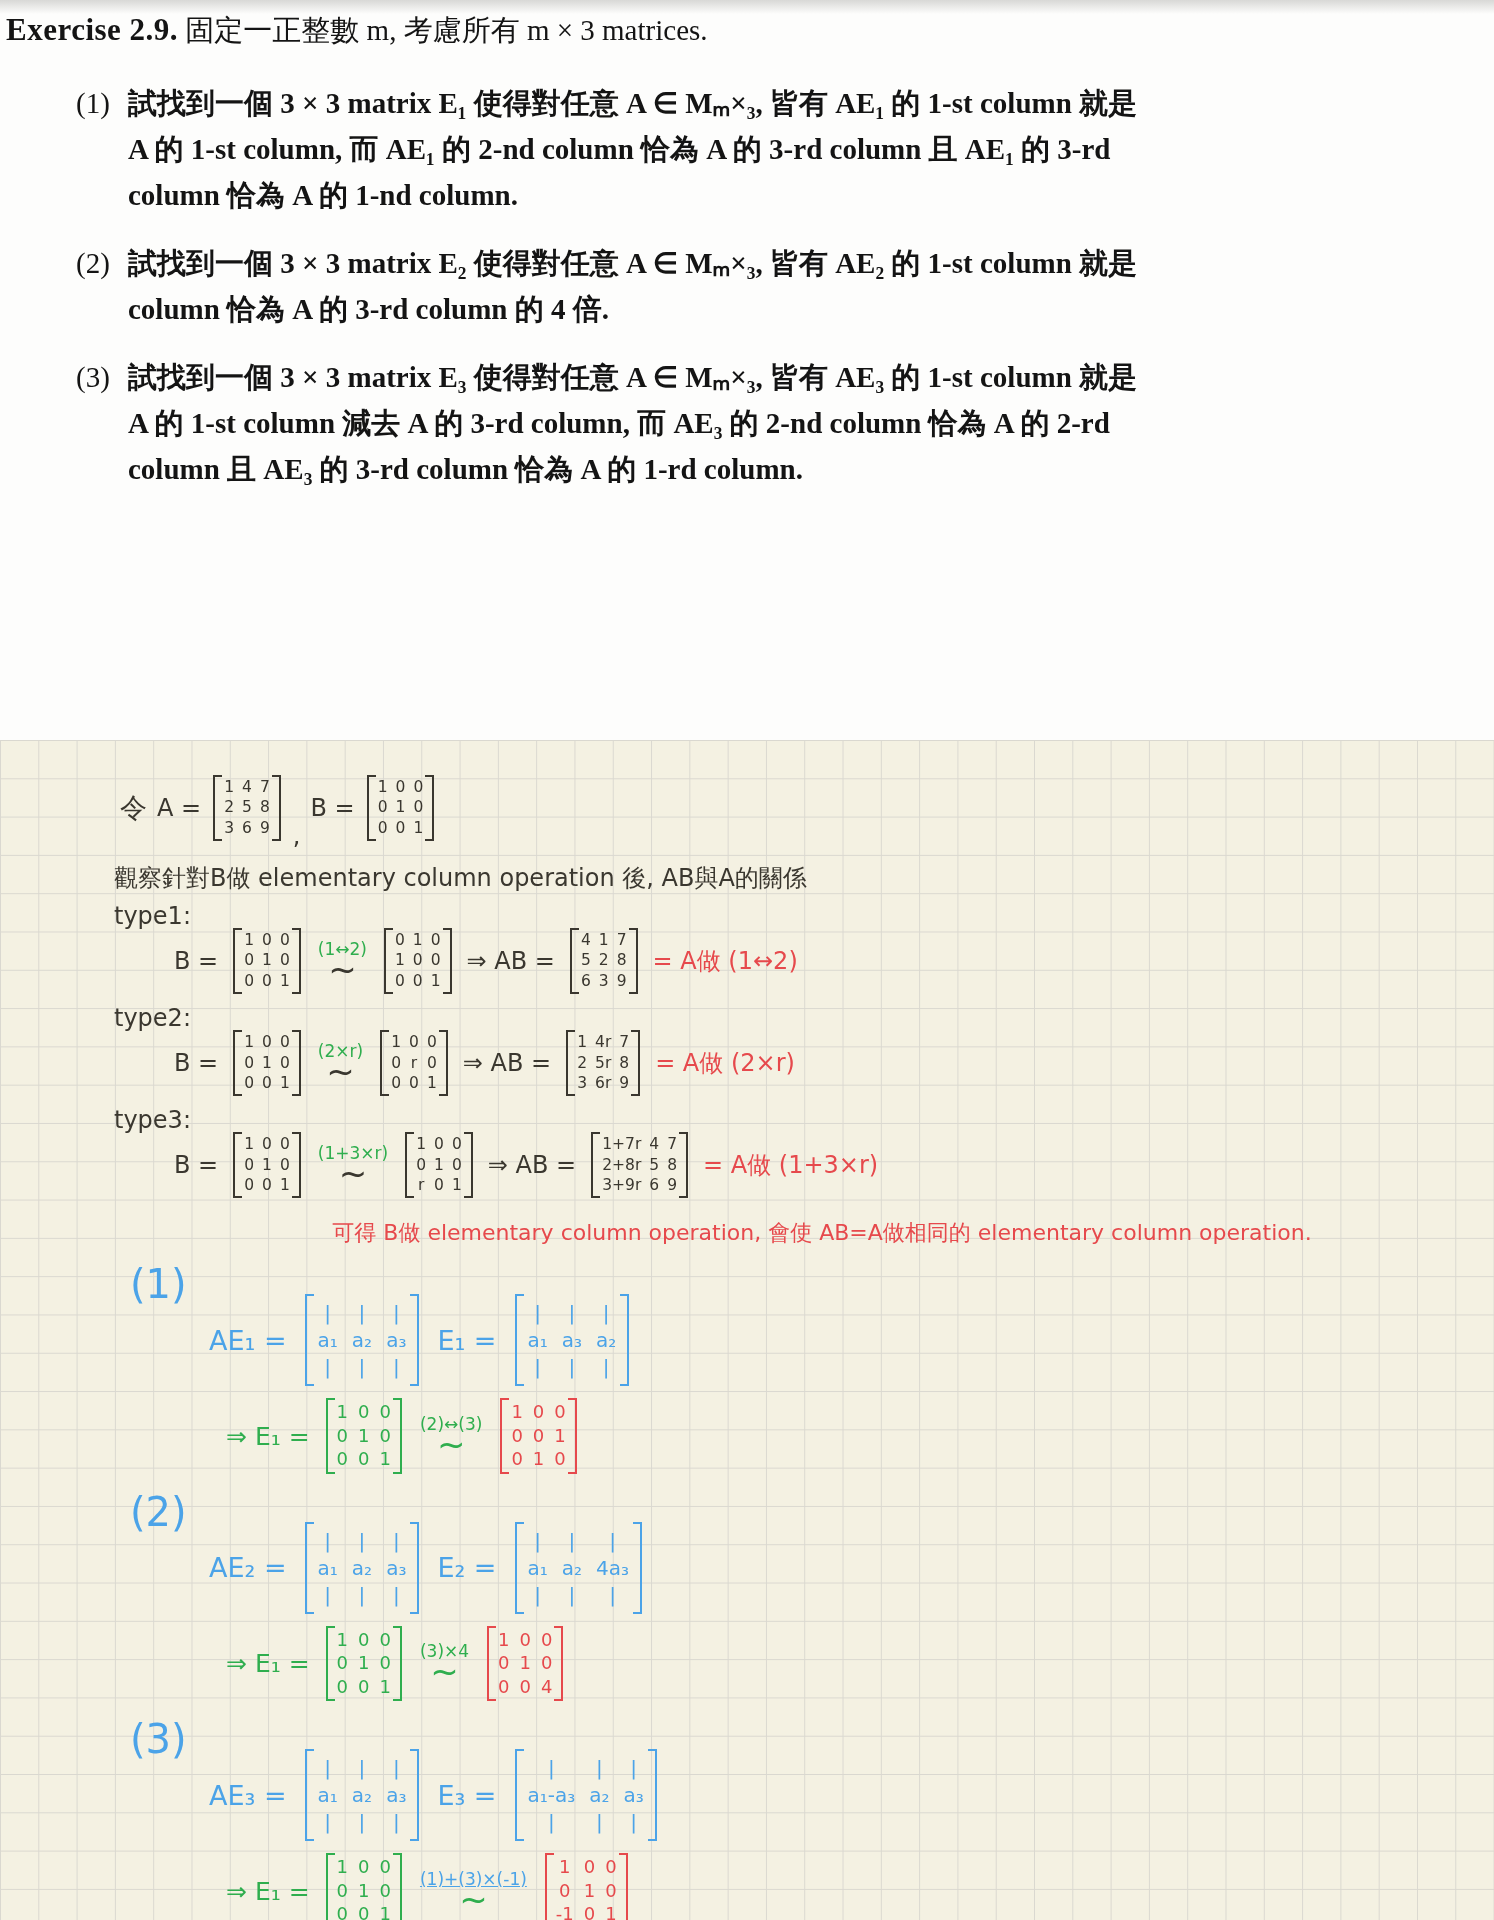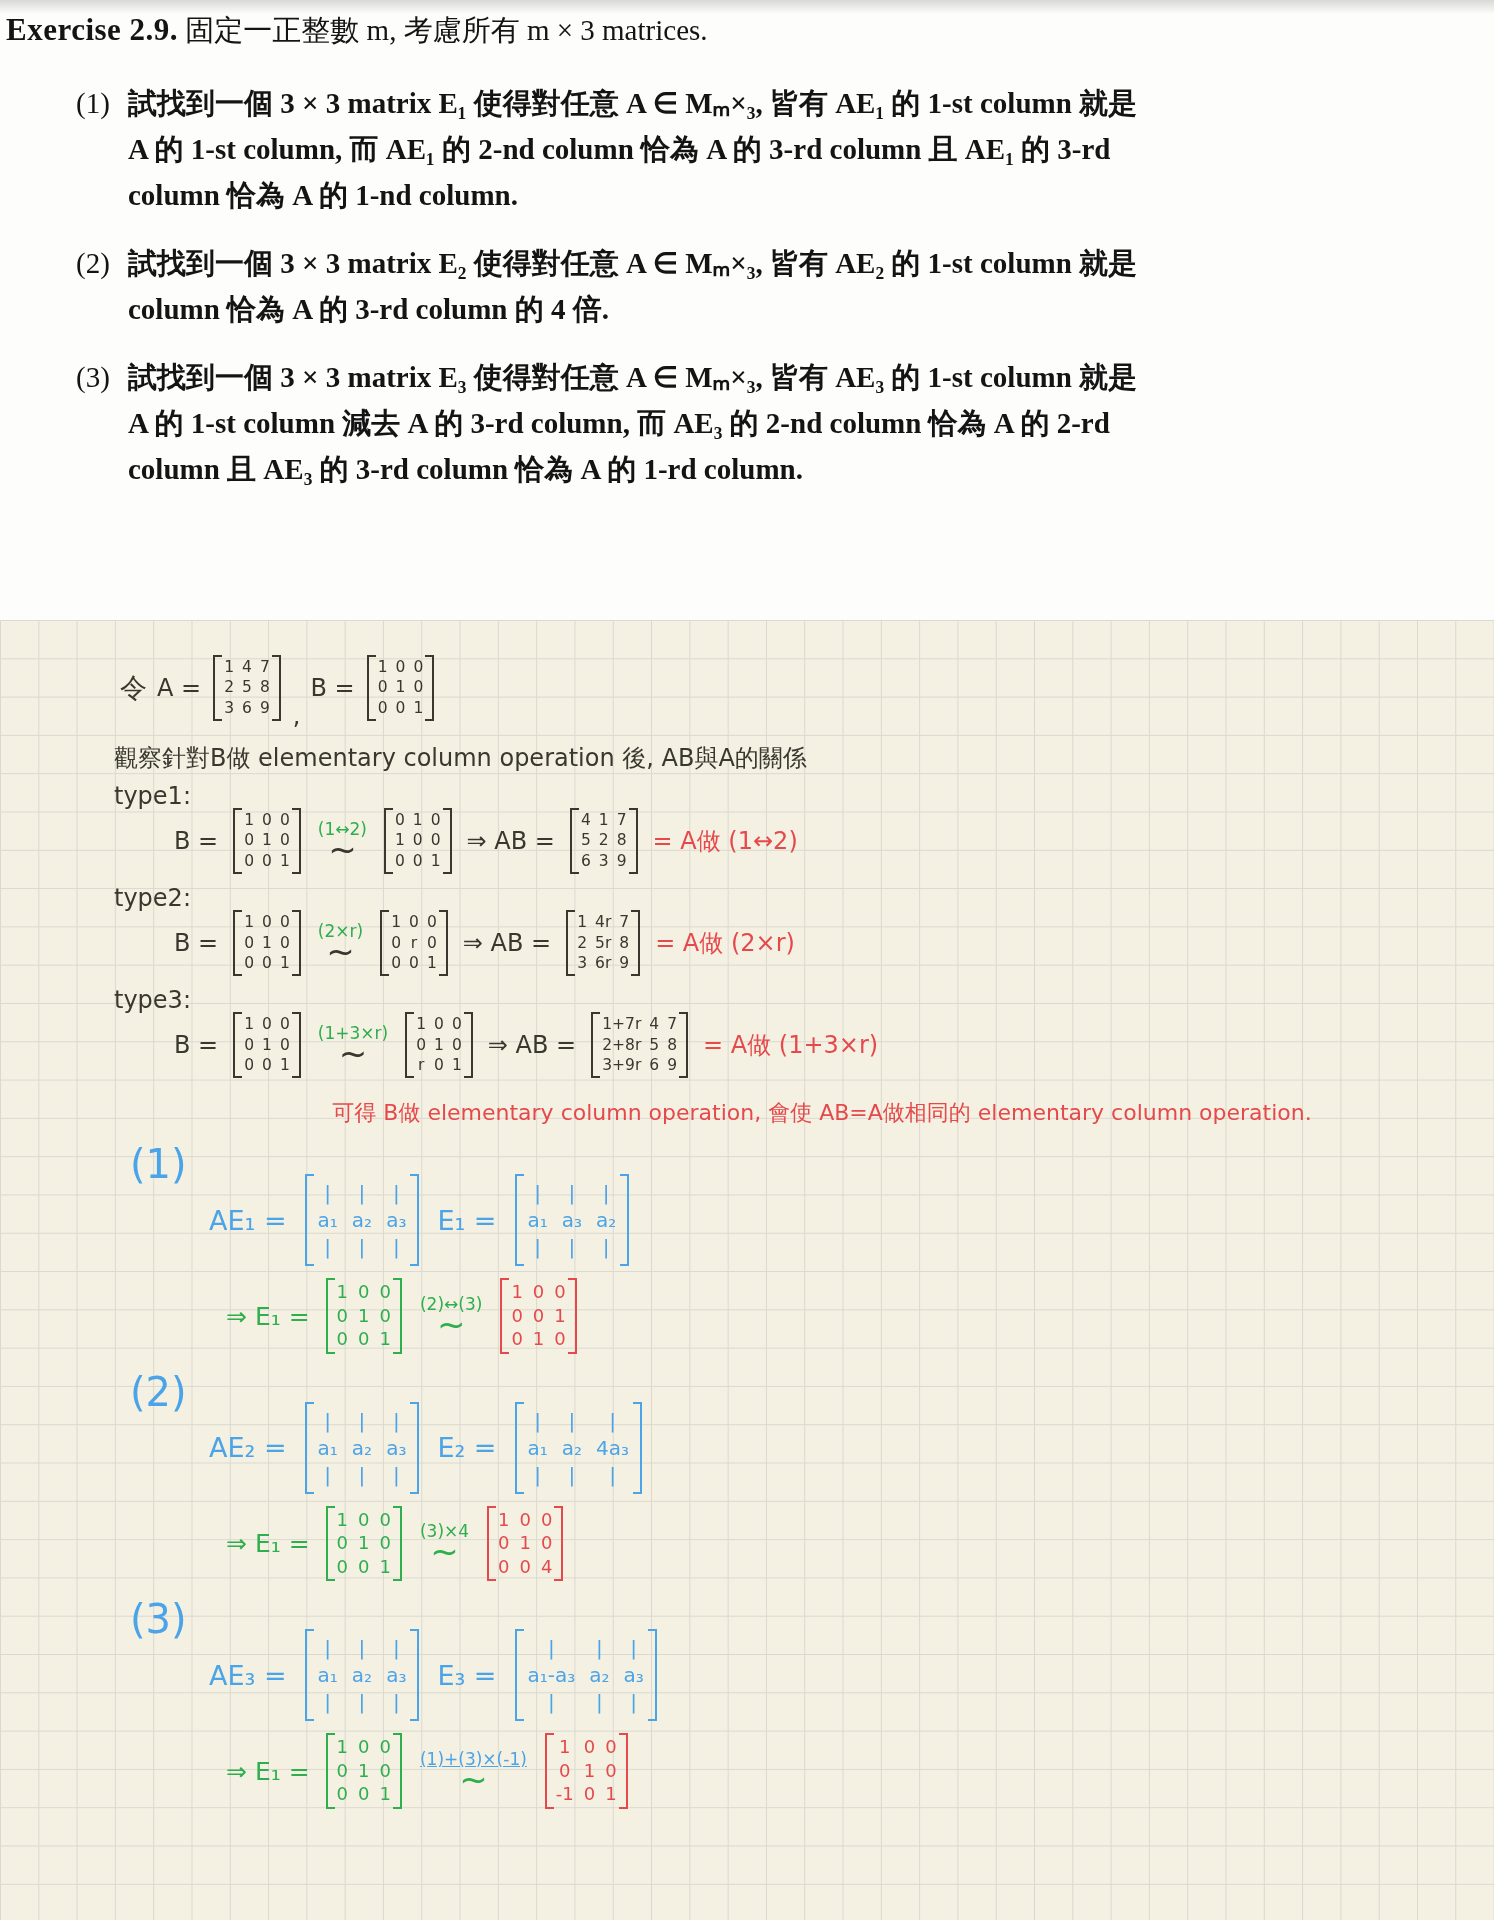--- a/index.html
+++ b/index.html
@@ -5,21 +5,21 @@
   html,body{margin:0;padding:0;}
   body{
     width:1494px;height:1920px;
     background:#fdfdfc;
     overflow:hidden;
     font-family:"Liberation Serif", serif;
   }
   
   .doc{
     box-sizing:border-box;
-    width:1494px;height:620px;
+    width:1494px;height:740px;
     padding:10px 20px 0 6px;
     background:linear-gradient(#d8d8d6 0px,#fdfdfc 14px);
     color:#141414;
   }
   .title-line{font-size:29px;line-height:40px;margin-bottom:30px;}
   .title-bold{font-weight:bold;font-size:31px;letter-spacing:0.5px;}
   .items{}
   .item{display:flex;margin-bottom:22px;}
   .item-label{flex:none;width:52px;margin-left:70px;font-size:29px;line-height:46px;}
   .item-lines{font-size:29px;line-height:46px;font-weight:bold;}

